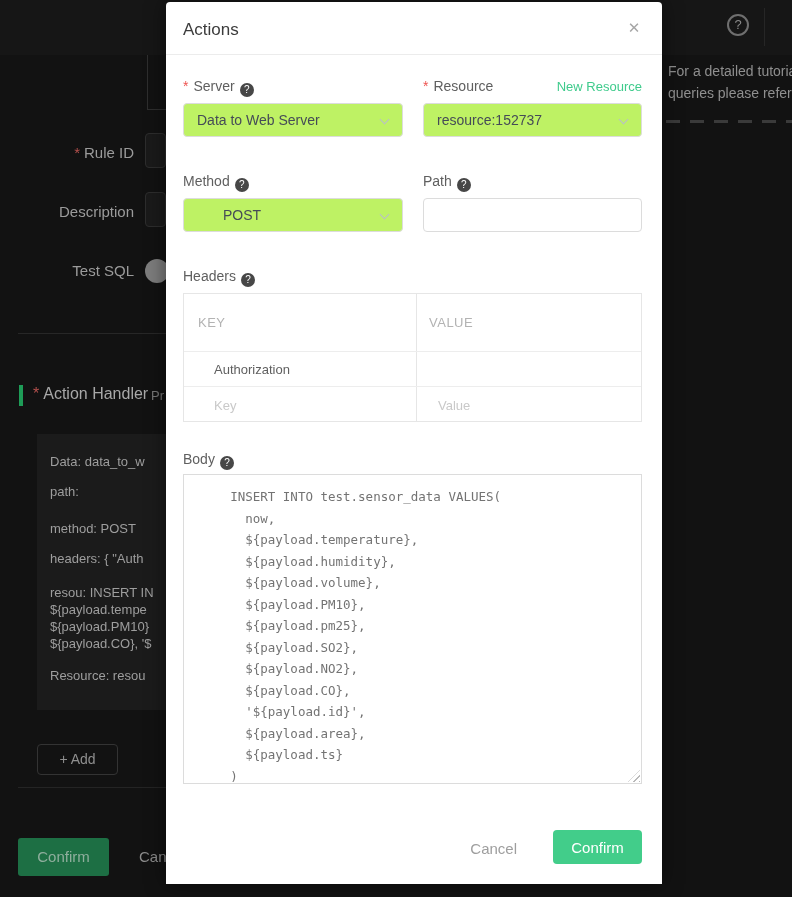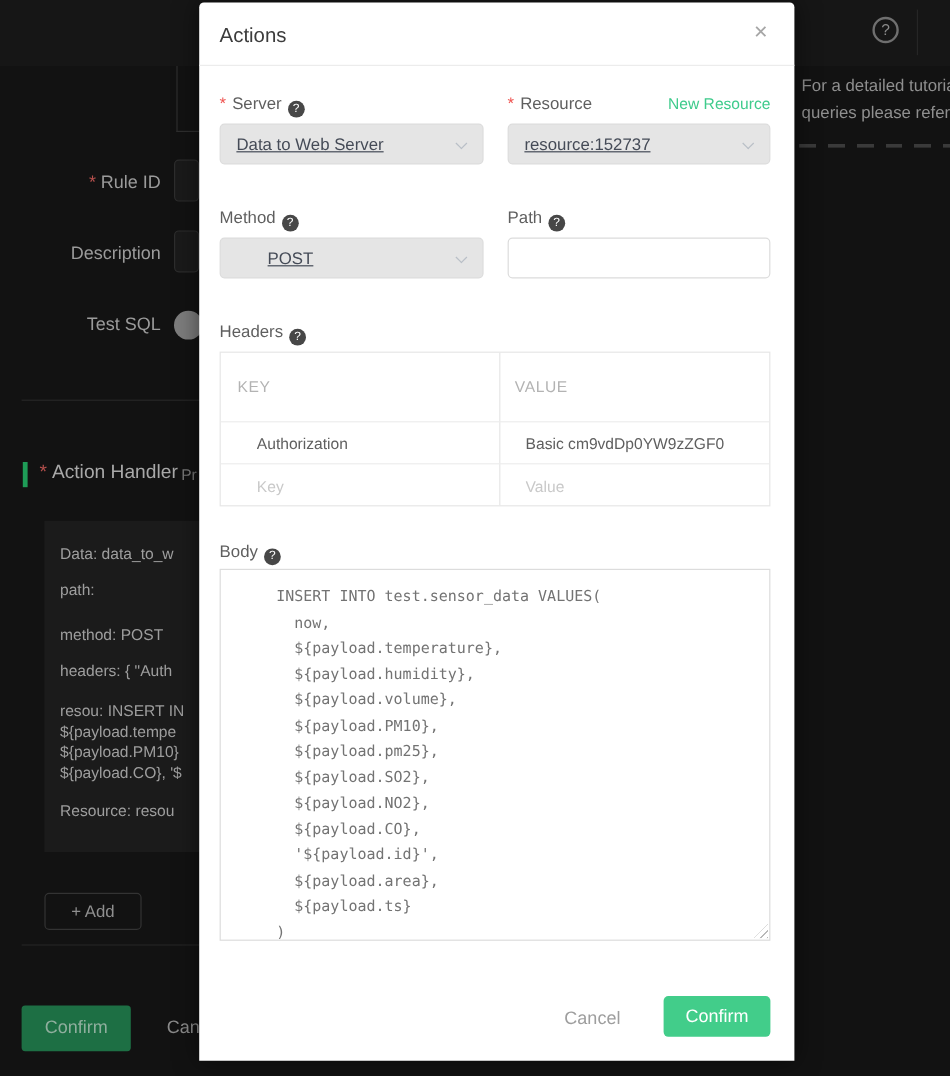--- a/index.html
+++ b/index.html
@@ -45,22 +45,22 @@
   .modal-close { position:absolute; right:18px; top:16px; color:#a6a6a6; font-size:15px; width:20px; height:20px;
     text-align:center; line-height:20px; cursor:pointer; }
   .m-content { position:absolute; left:0; top:55px; width:100%; }
   .field-label { position:absolute; font-size:14px; color:#5f5f5f; white-space:nowrap; }
   .col-l { left:17px; } .col-r { left:257px; }
   .row1 { top:21px; } .row2 { top:116px; }
   .q-icon { display:inline-block; width:14px; height:14px; margin-left:5px; background:#474747; border-radius:50%;
     color:#fff; font-size:10px; line-height:14px; text-align:center; vertical-align:-2px; cursor:pointer; }
   .asterisk { color:#ef5350; margin-right:5px; }
   .new-resource { position:absolute; right:20px; top:22px; color:#3fcb8c; font-size:13px; cursor:pointer; }
-  .select-box { position:absolute; height:34px; border:1px solid #dcdcdc; border-radius:4px; background:#e5e5e5;
-    font-size:14px; color:#454b57; line-height:32px; padding-left:13px; cursor:pointer;text-decoration:underline; }
+  .select-box { position:absolute; height:34px; border:1px solid #dcdcdc; border-radius:4px; background:#bef264;
+    font-size:14px; color:#454b57; line-height:32px; padding-left:13px; cursor:pointer; }
   .sel1 { top:46px; } .sel2 { top:141px;padding-left:39px; }
   .w-l { left:17px; width:220px; } .w-r { left:257px; width:219px; }
   .chevron { position:absolute; right:14px; top:12px; width:7px; height:7px;
     border-right:1px solid #b9bfc7; border-bottom:1px solid #b9bfc7; transform:rotate(45deg); }
   .path-input { position:absolute; left:257px; top:141px; width:219px; height:34px; border:1px solid #dcdcdc;
     border-radius:4px; font-size:14px; padding-left:13px; color:#454b57; outline:none; }
   .section-label { position:absolute; left:17px; font-size:14px; color:#5f5f5f; }
   .headers-label { top:211px; } .body-label { top:394px; }
   .h-table { position:absolute; left:17px; top:236px; width:459px; height:129px; border:1px solid #e6e6e6; }
   .h-col-divider { position:absolute; left:232px; top:0; width:1px; height:100%; background:#e6e6e6; }
@@ -173,21 +173,20 @@
       <span>Headers</span><span class="q-icon">?</span>
     </div>
     <div class="h-table">
       <div class="h-col-divider"></div>
       <div class="h-head">
         <div class="h-head-cell hh-key">KEY</div>
         <div class="h-head-cell hh-val">VALUE</div>
       </div>
       <div class="h-row1">
         <input class="h-cell-input k-cell" value="Authorization" style="">
-        <input class="h-cell-input v-cell" value="Basic cm9vdDp0YW9zZGF0" style="">
       </div>
       <div class="h-row2">
         <input class="h-cell-input k-cell" placeholder="Key" style="">
         <input class="h-cell-input v-cell" placeholder="Value" style="">
       </div>
     </div>
 
     <div class="section-label body-label">
       <span>Body</span><span class="q-icon">?</span>
     </div>

